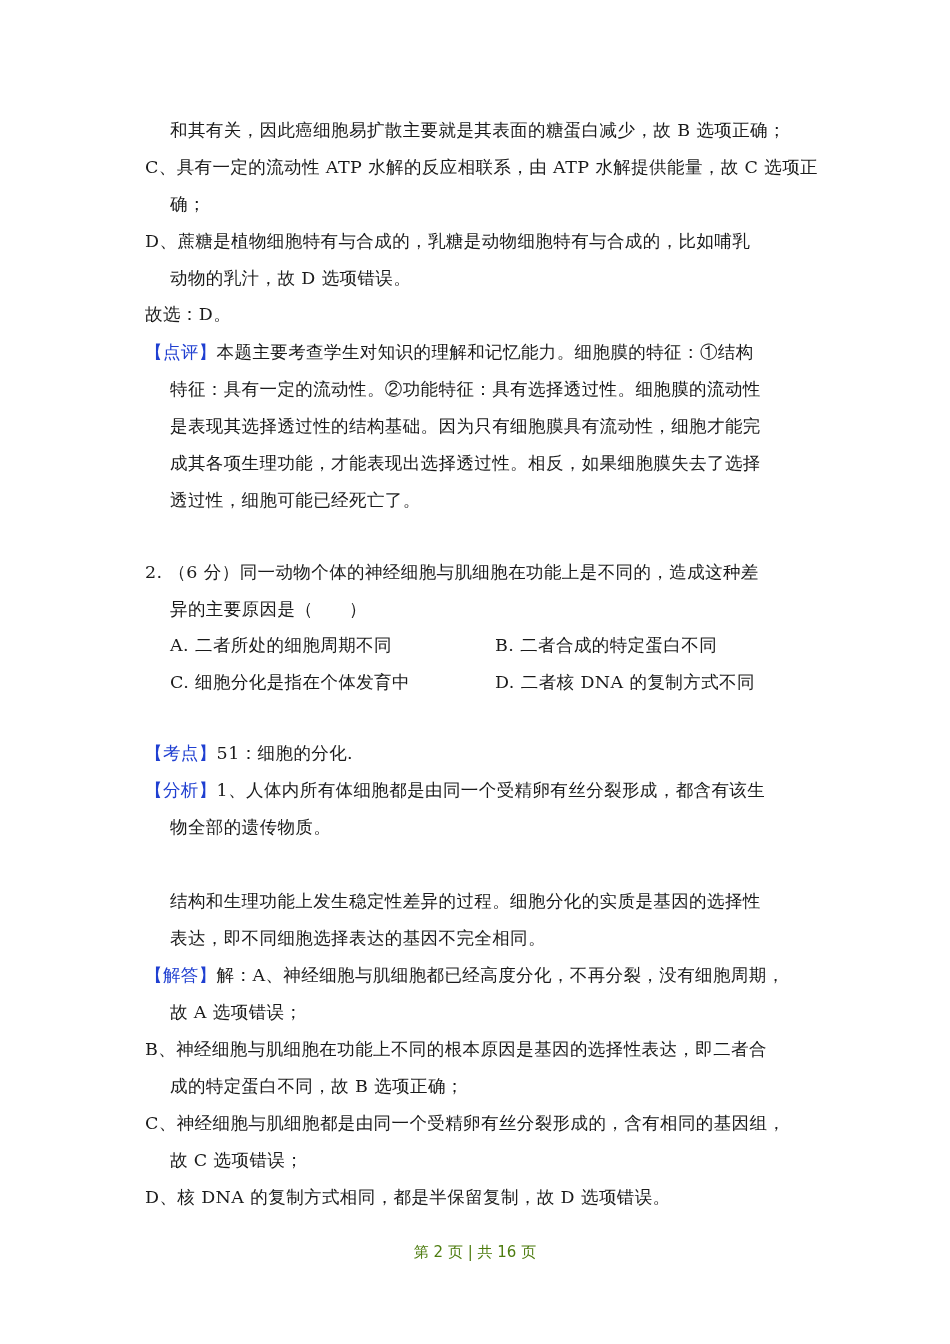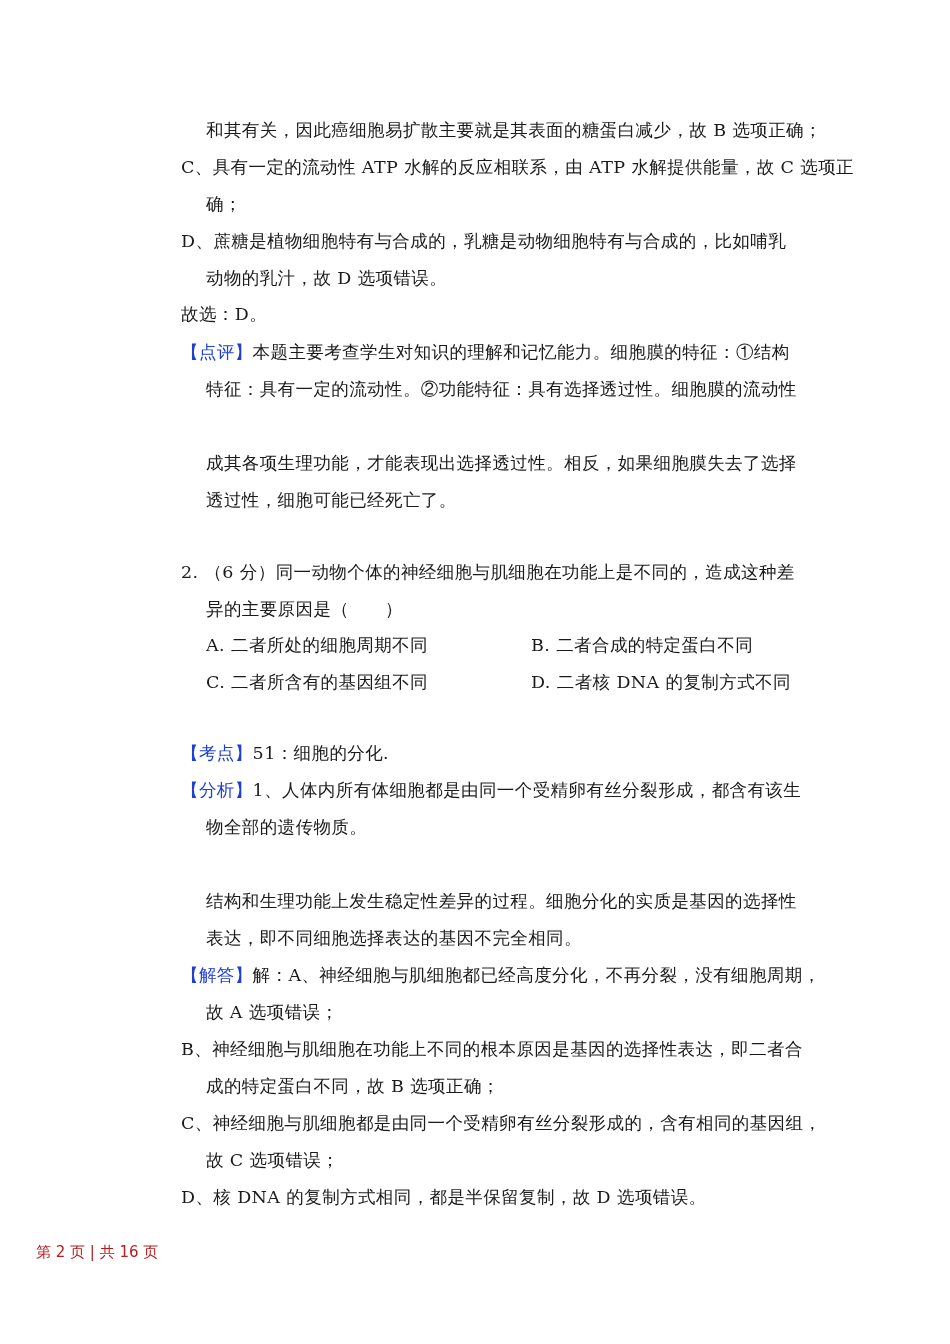--- a/index.html
+++ b/index.html
@@ -1,69 +1,70 @@
 <!DOCTYPE html>
 <html><head>
   <meta charset="utf-8">
   <style>
     html, body { margin: 0; padding: 0; background: #ffffff; }
     body {
       width: 950px; height: 1344px; position: relative; overflow: hidden;
       font-family: "DejaVu Serif", "Liberation Serif", serif;
       color: #1a1a1a;
     }
-    .page { position: absolute; left: 0; top: 0; width: 914px; height: 1344px; margin-left: 36px; }
+    .page { position: absolute; left: 0; top: 0; width: 914px; height: 1344px; }
     .line {
       position: absolute;
       font-size: 17.5px;
       line-height: 24px;
       white-space: nowrap;
       letter-spacing: 0.4px;
     }
     .l0 { left: 145px; }
     .l1 { left: 170px; }
     .tag { color: #1f3fd1; }
     .opt { position: absolute; font-size: 17.5px; line-height: 24px; white-space: nowrap; letter-spacing: 0.4px; text-align: right; }
     .footer {
-      position: absolute; top: 1243px; left: 0; width: 950px; 
-      font-size: 15px; color: #b91c1c; font-family: "DejaVu Sans", "Liberation Sans", sans-serif;
+      position: absolute; top: 1243px; left: 0; width: 950px; text-align: center;
+      font-size: 15px; color: #4d7c0f; font-family: "DejaVu Sans", "Liberation Sans", sans-serif;
     }
   </style>
 </head>
 <body>
 
 <div class="page">
 
   <div class="line l1" style="top:118px">和其有关，因此癌细胞易扩散主要就是其表面的糖蛋白减少，故 B 选项正确；</div>
   <div class="line l0" style="top:155px">C、具有一定的流动性 ATP 水解的反应相联系，由 ATP 水解提供能量，故 C 选项正</div>
   <div class="line l1" style="top:192px">确；</div>
   <div class="line l0" style="top:229px">D、蔗糖是植物细胞特有与合成的，乳糖是动物细胞特有与合成的，比如哺乳</div>
   <div class="line l1" style="top:266px">动物的乳汁，故 D 选项错误。</div>
   <div class="line l0" style="top:302px">故选：D。</div>
 
   <div class="line l0" style="top:340px">
     <span class="tag">【点评】</span><span>本题主要考查学生对知识的理解和记忆能力。细胞膜的特征：①结构</span>
   </div>
   <div class="line l1" style="top:377px">特征：具有一定的流动性。②功能特征：具有选择透过性。细胞膜的流动性</div>
+  <div class="line l1" style="top:414px">是表现其选择透过性的结构基础。因为只有细胞膜具有流动性，细胞才能完</div>
   <div class="line l1" style="top:451px">成其各项生理功能，才能表现出选择透过性。相反，如果细胞膜失去了选择</div>
   <div class="line l1" style="top:488px">透过性，细胞可能已经死亡了。</div>
 
   <div class="line l0" style="top:560px">
     <span>2.</span>&nbsp;<span>（6 分）同一动物个体的神经细胞与肌细胞在功能上是不同的，造成这种差</span>
   </div>
   <div class="line l1" style="top:597px">异的主要原因是（　　）</div>
 
   <div class="opt" style="top:633px; left:170px">
     <span>A.</span>&nbsp;<span>二者所处的细胞周期不同</span>
   </div>
   <div class="opt" style="top:633px; left:495px">
     <span>B.</span>&nbsp;<span>二者合成的特定蛋白不同</span>
   </div>
   <div class="opt" style="top:670px; left:170px">
-    <span>C.</span>&nbsp;<span>二者所含有的基因组不同</span>
+    <span>C.</span>&nbsp;<span>细胞分化是指在个体发育中</span>
   </div>
   <div class="opt" style="top:670px; left:495px">
     <span>D.</span>&nbsp;<span>二者核 DNA 的复制方式不同</span>
   </div>
 
   <div class="line l0" style="top:741px">
     <span class="tag">【考点】</span><span>51：细胞的分化.</span>
   </div>
 
   <div class="line l0" style="top:778px">

